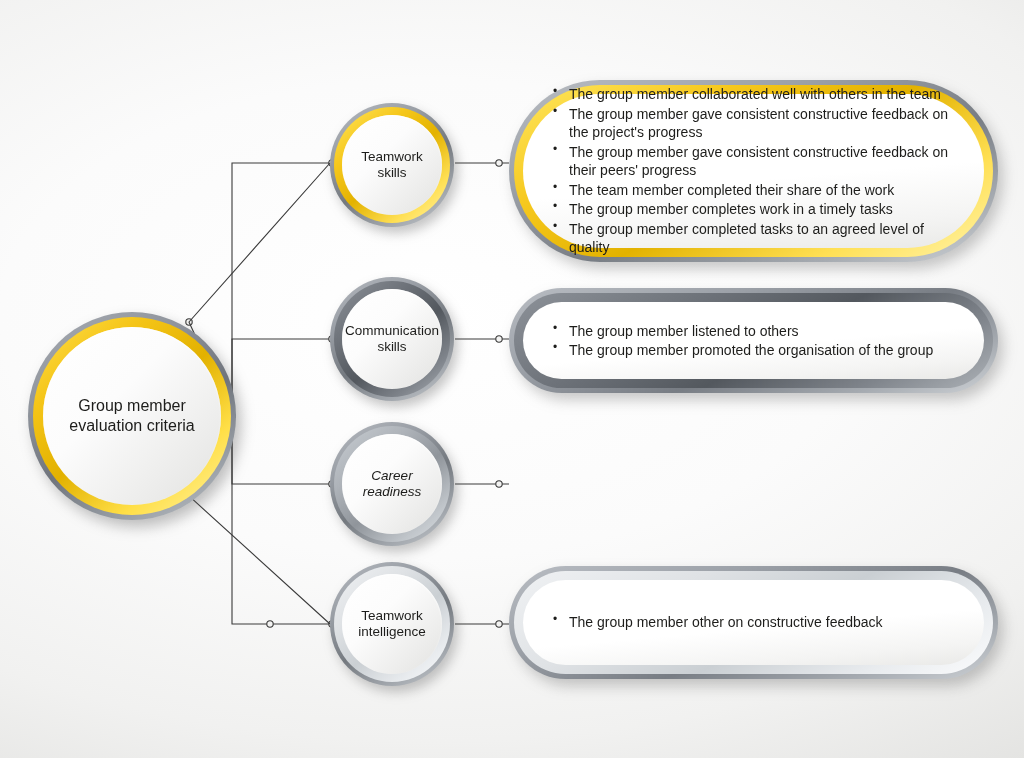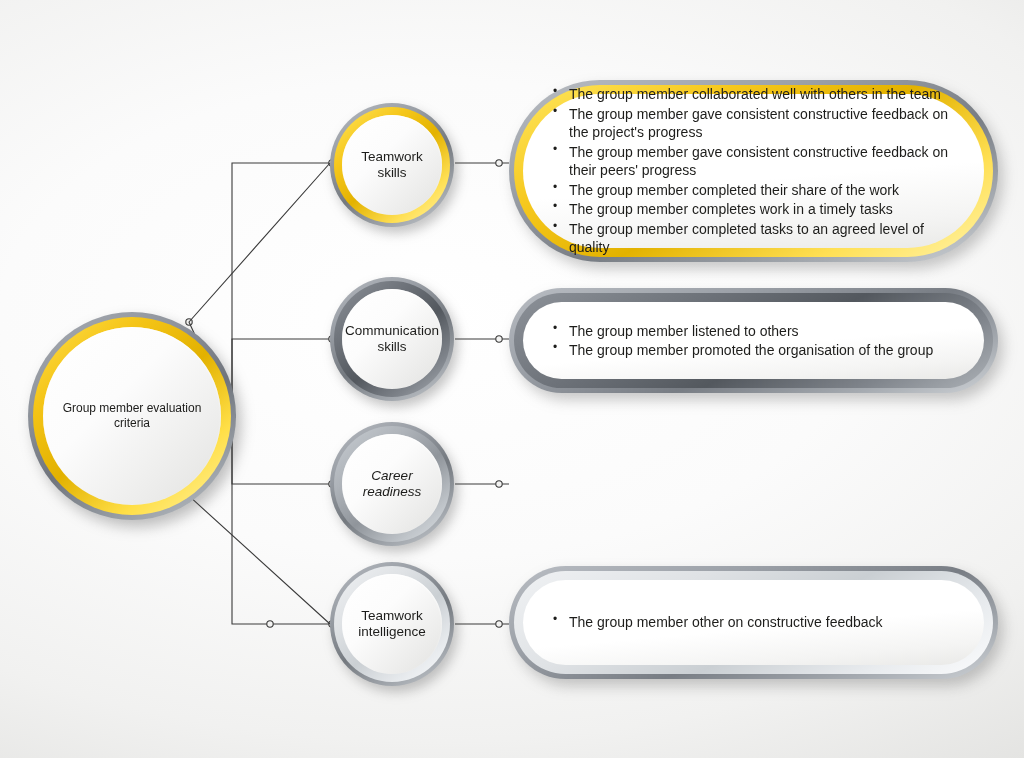--- a/index.html
+++ b/index.html
@@ -74,21 +74,21 @@
   #main-circle .ring2 {
     position: absolute;
     left: 5px; top: 5px; right: 5px; bottom: 5px;
     border-radius: 50%;
     background: linear-gradient(140deg, #ffe14f 0%, #f5c518 25%, #e2b100 50%, #ffdf47 75%, #fff3a8 100%);
   }
   #main-circle .inner {
     left: 15px; top: 15px; right: 15px; bottom: 15px;
   }
   #main-circle .node-label {
-    font-size: 12px;
+    font-size: 16px;
   }
 
   
   .branch-circle {
     width: 124px;
     height: 124px;
     filter: drop-shadow(4px 6px 6px rgba(90,90,90,0.35));
   }
   .branch-circle .ring {
     background: linear-gradient(150deg, #b6bac0 0%, #9a9fa6 28%, #74797f 55%, #a2a7ad 80%, #c8ccd0 100%);
@@ -264,21 +264,21 @@
   </div>
 
   <div id="pill-0" class="pill">
     <div class="pill-ring"></div>
     <div class="pill-ring2"></div>
     <div class="pill-inner">
       <ul>
         <li>The group member collaborated well with others in the team</li>
         <li>The group member gave consistent constructive feedback on the project's progress</li>
         <li>The group member gave consistent constructive feedback on their peers' progress</li>
-        <li>The group member completed their share of the work</li>
+        <li>The team member completed their share of the work</li>
         <li>The group member completes work in a timely tasks</li>
         <li>The group member completed tasks to an agreed level of quality</li>
       </ul>
     </div>
   </div>
 
   <div id="pill-1" class="pill">
     <div class="pill-ring"></div>
     <div class="pill-ring2"></div>
     <div class="pill-inner">

